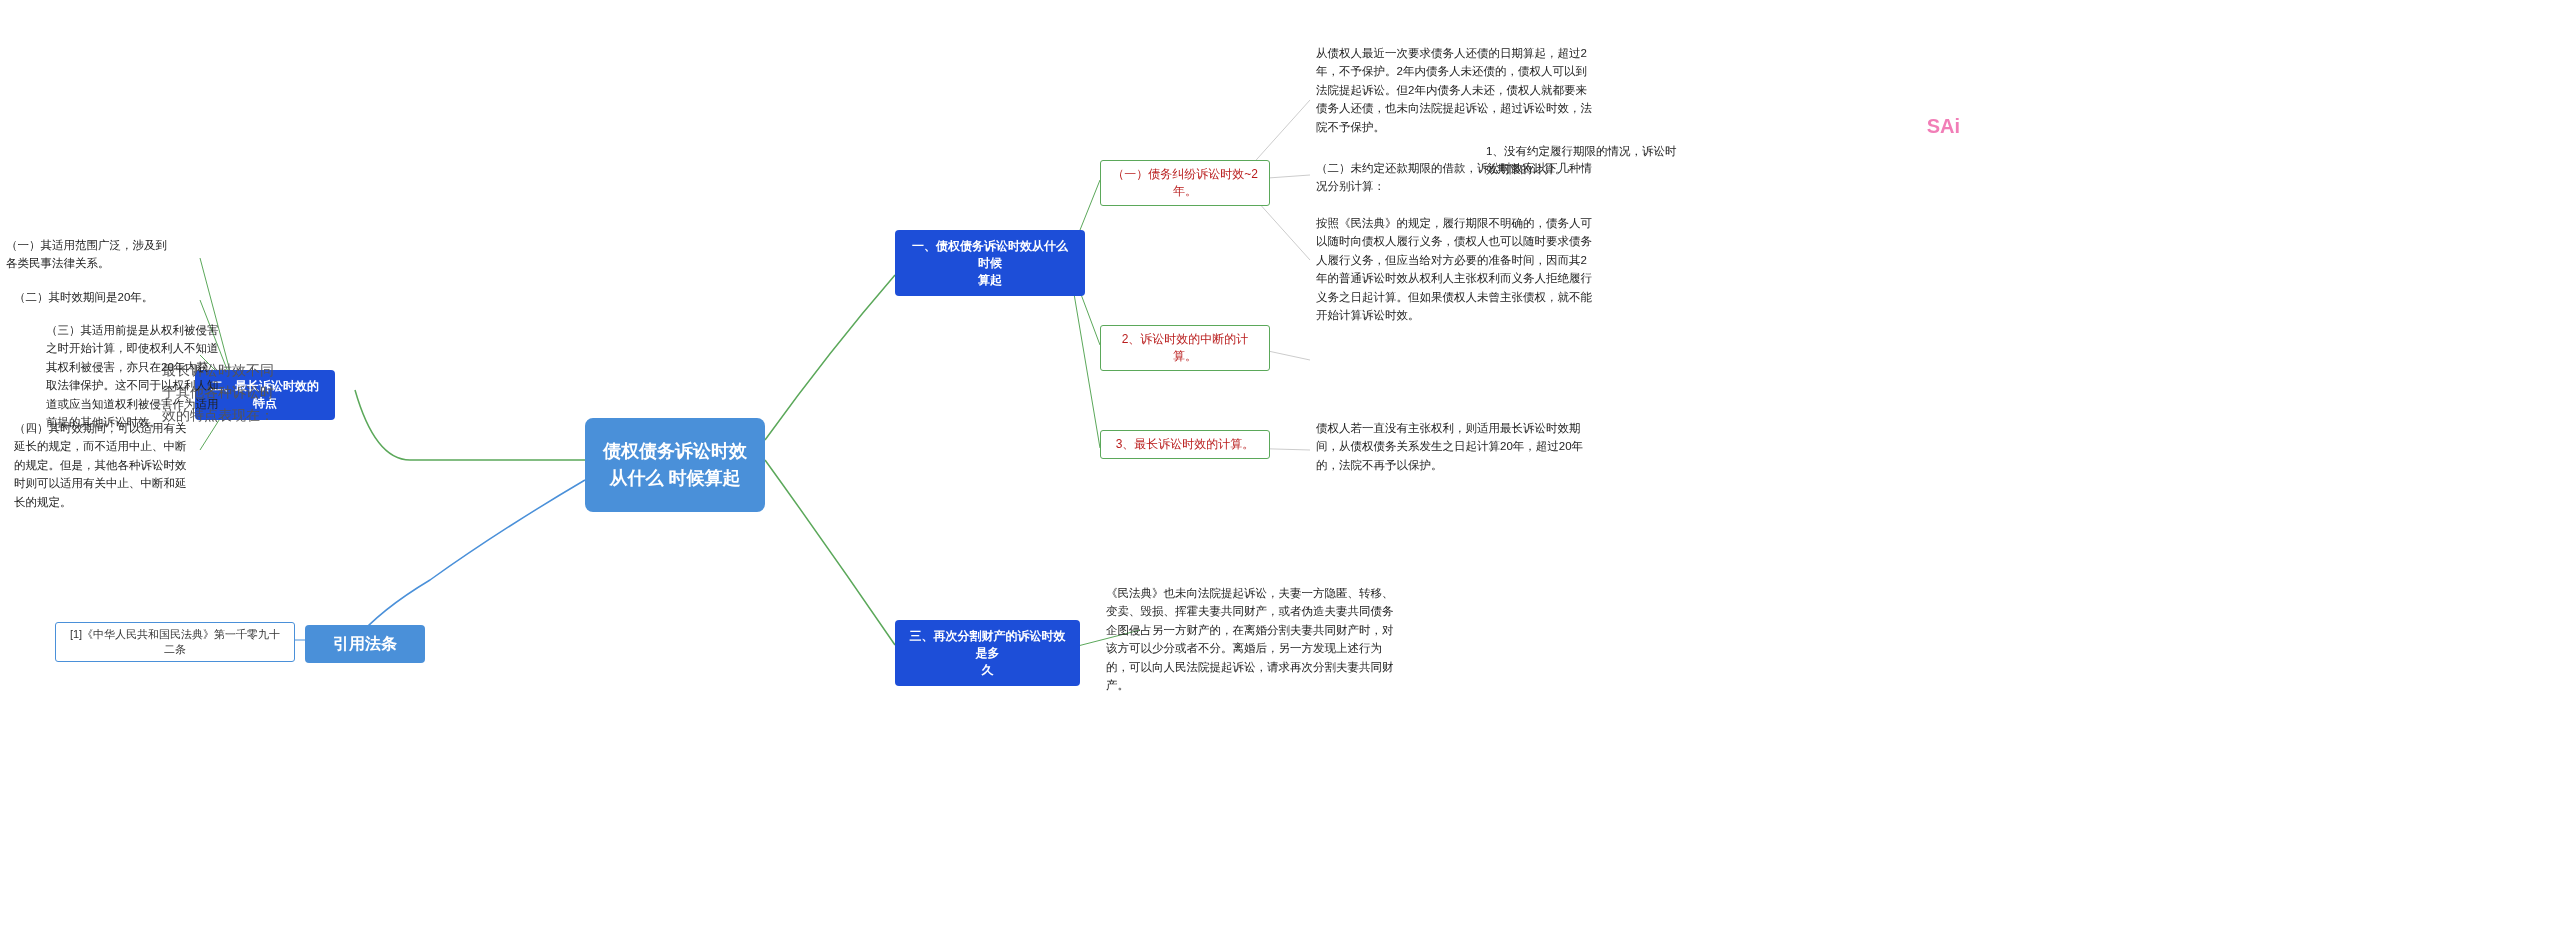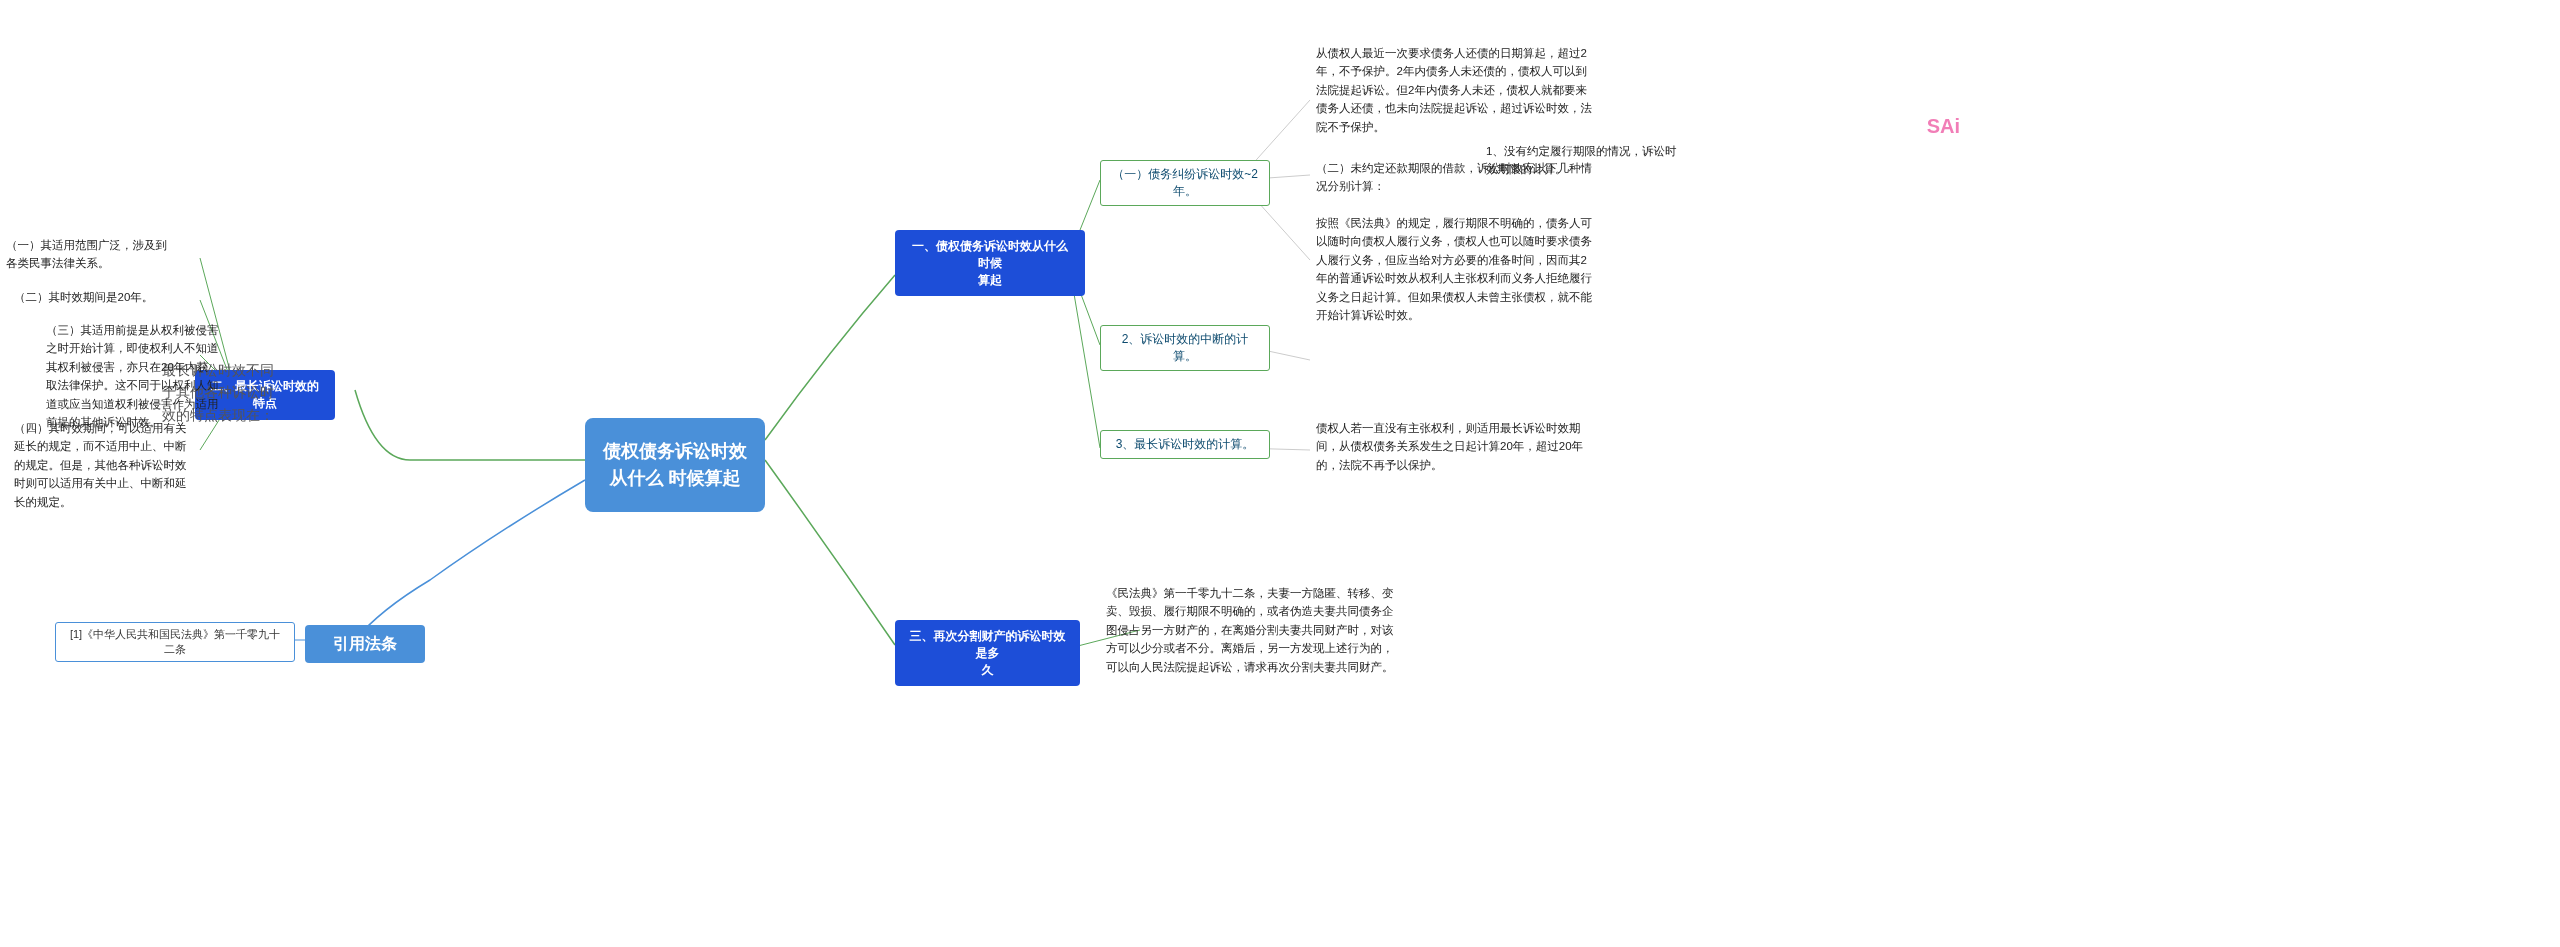--- a/index.html
+++ b/index.html
@@ -54,21 +54,21 @@
       min-width: 120px;
       line-height: 1.4;
     }
     .node-l1-blue {
       background: #4a90d9;
       color: #fff;
     }
     .node-l2 {
       background: #fff;
       border: 1.5px solid #5ba85a;
-      color: #0c4a6e;
+      color: #b91c1c;
       font-size: 12px;
       padding: 5px 10px;
       border-radius: 3px;
       min-width: 100px;
       line-height: 1.4;
     }
     .node-text {
       background: transparent;
       color: #222;
       font-size: 11.5px;
@@ -138,21 +138,21 @@
   <div class="node node-text" style="left:8px;top:415px;max-width:185px;">（四）其时效期间，可以适用有关延长的规定，而不适用中止、中断的规定。但是，其他各种诉讼时效时则可以适用有关中止、中断和延长的规定。</div>
 
   <div class="node node-l1 node-l1-blue" style="left:305px;top:625px;width:100px;font-size:16px;background:#4a90d9;">引用法条</div>
 
   <div class="node node-ref" style="left:55px;top:622px;width:240px;border-color:#4a90d9;">[1]《中华人民共和国民法典》第一千零九十二条</div>
 
   <div class="node node-l1" style="left:895px;top:230px;width:190px;font-size:12px;text-align:center;">一、债权债务诉讼时效从什么时候<br>算起</div>
 
   <div class="node node-l1" style="left:895px;top:620px;width:185px;font-size:12px;text-align:center;">三、再次分割财产的诉讼时效是多<br>久</div>
 
-  <div class="node node-text" style="left:1100px;top:580px;max-width:310px;">《民法典》第一千零九十二条，夫妻一方隐匿、转移、变卖、毁损、履行期限不明确的，或者伪造夫妻共同债务企图侵占另一方财产的，在离婚分割夫妻共同财产时，对该方可以少分或者不分。离婚后，另一方发现上述行为的，可以向人民法院提起诉讼，请求再次分割夫妻共同财产。</div>
+  <div class="node node-text" style="left:1100px;top:580px;max-width:310px;">《民法典》也未向法院提起诉讼，夫妻一方隐匿、转移、变卖、毁损、挥霍夫妻共同财产，或者伪造夫妻共同债务企图侵占另一方财产的，在离婚分割夫妻共同财产时，对该方可以少分或者不分。离婚后，另一方发现上述行为的，可以向人民法院提起诉讼，请求再次分割夫妻共同财产。</div>
 
   <div class="node node-l2" style="left:1100px;top:160px;width:170px;">（一）债务纠纷诉讼时效~2年。</div>
 
   <div class="node node-l2" style="left:1100px;top:325px;width:170px;">2、诉讼时效的中断的计算。</div>
 
   <div class="node node-l2" style="left:1100px;top:430px;width:170px;">3、最长诉讼时效的计算。</div>
 
   <div class="node node-text" style="left:1310px;top:40px;max-width:290px;">从债权人最近一次要求债务人还债的日期算起，超过2年，不予保护。2年内债务人未还债的，债权人可以到法院提起诉讼。但2年内债务人未还，债权人就都要来债务人还债，也未向法院提起诉讼，超过诉讼时效，法院不予保护。</div>
 
   <div class="node node-text" style="left:1310px;top:155px;max-width:290px;">（二）未约定还款期限的借款，诉讼时效应以下几种情况分别计算：</div>

